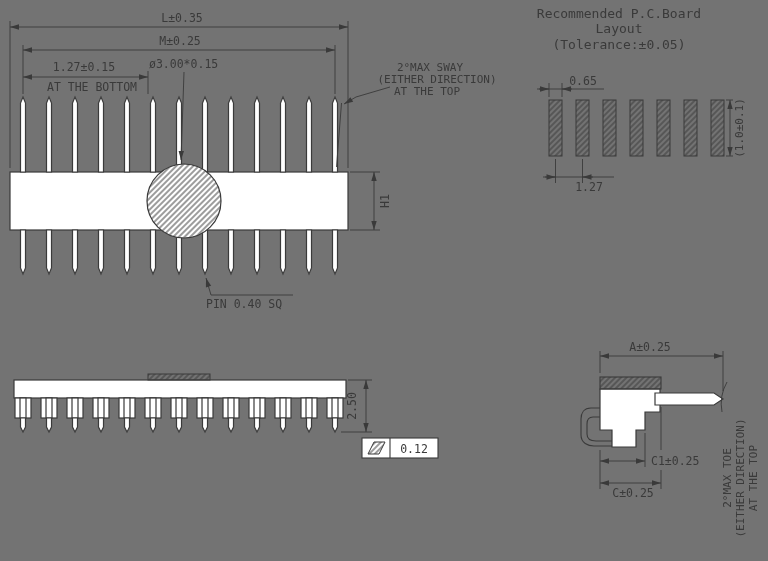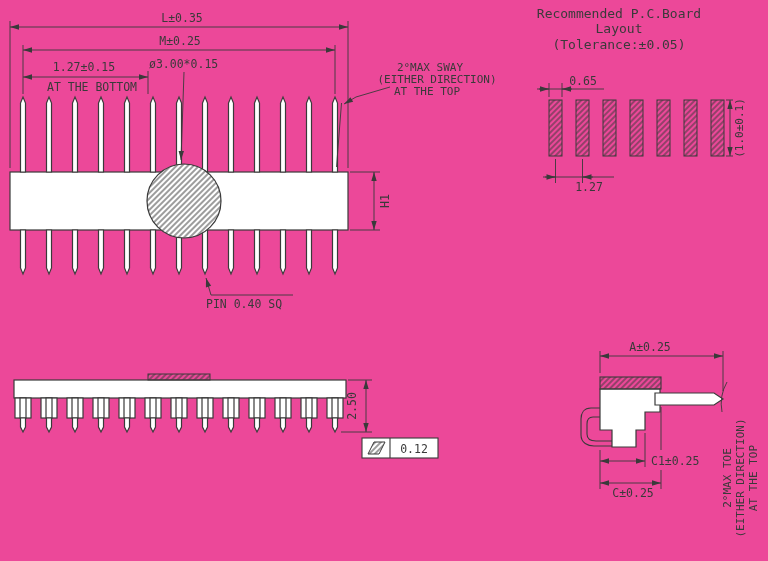--- a/index.html
+++ b/index.html
@@ -1,16 +1,16 @@
 <!DOCTYPE html>
 <html><head>
 <meta charset="utf-8">
 <style>
   html,body{margin:0;padding:0;background:#ffffff}
-  .canvas{position:relative;width:768px;height:561px;background:#ec4899;overflow:hidden}
+  .canvas{position:relative;width:768px;height:561px;background:#737373;overflow:hidden}
   svg{display:block}
   text{fill:#3a3a3a;font-family:"DejaVu Sans Mono",monospace;font-size:11.5px}
   .title{font-size:13px}
   .note{font-size:11px}
   .part{fill:#ffffff;stroke:#3a3a3a;stroke-width:1.2}
   .frame{fill:#ffffff;stroke:#3a3a3a;stroke-width:1.1}
   .dim{fill:none;stroke:#3a3a3a;stroke-width:0.9}
   .ln{fill:none;stroke:#3a3a3a;stroke-width:1.1}
 </style>
 </head>

